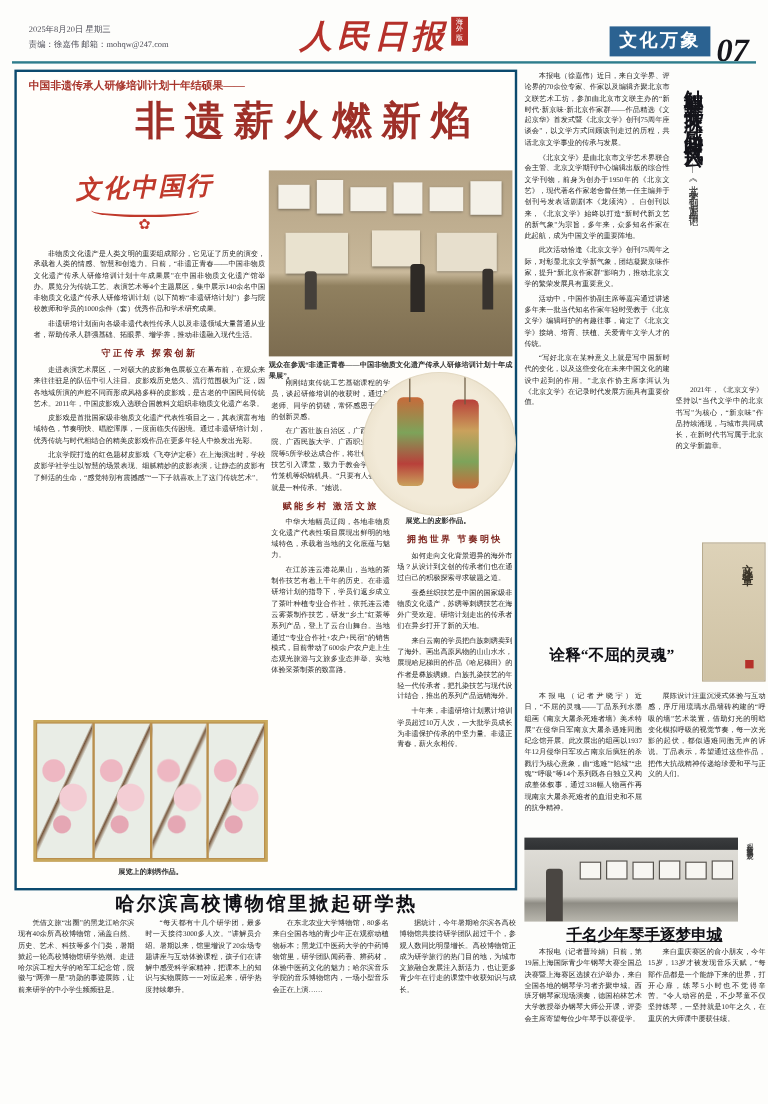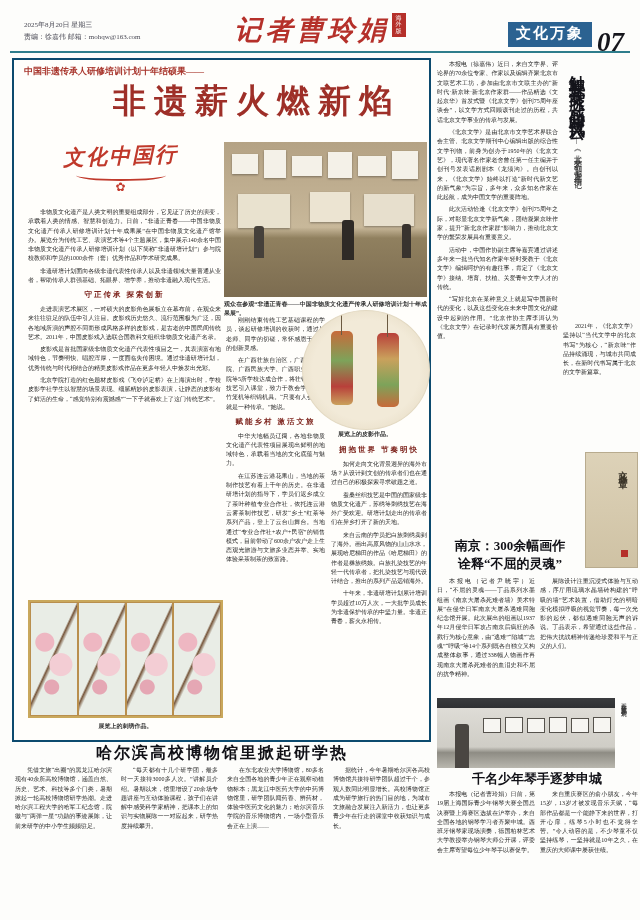--- a/index.html
+++ b/index.html
@@ -6,21 +6,21 @@
   #page{position:relative;width:640px;height:920px;background:#fdfdfb;margin:0 auto;
         font-family:"Liberation Serif","DejaVu Serif",serif;color:#222;overflow:hidden;}
   .abs{position:absolute;}
   
   .hdr-date{left:24px;top:20px;font-size:7px;color:#4a4a55;line-height:1.7;}
   .masthead{left:0;top:12px;width:640px;text-align:center;}
   .masthead-title{font-size:27px;font-weight:bold;font-style:italic;color:#b5302a;letter-spacing:4px;}
   .masthead-sub{display:inline-block;background:#b5302a;color:#fff;font-size:6px;padding:2px 2px;
                 vertical-align:6px;margin-left:2px;line-height:1.1;width:10px;}
   .section-box{left:508px;top:22px;width:84px;height:25px;background:#2b6291;color:#fff;
-               font-size:15px;font-weight:bold;text-align:center;line-height:25px;letter-spacing:2px;font-family:Liberation Mono, monospace;}
+               font-size:15px;font-weight:bold;text-align:center;line-height:25px;letter-spacing:2px;}
   .page-no{left:597px;top:27px;font-size:27px;font-weight:bold;font-style:italic;color:#16161c;}
   .hdr-rule{left:10px;top:51px;width:620px;height:2px;background:#2e7d8c;}
   
   .main-box{left:12px;top:58px;width:415px;height:680px;border:2px solid #0c4a6e;background:#fffefb;}
   .kicker{left:10px;top:5px;font-size:9px;color:#a8352c;font-weight:bold;}
   .main-title{left:0;top:19px;width:100%;text-align:center;font-size:33px;font-weight:bold;
               color:#9e2f28;letter-spacing:8px;padding-left:35px;}
   .byline{left:0;top:63px;width:100%;text-align:center;font-size:8px;color:#444;letter-spacing:3px;}
   .cn-logo{left:14px;top:82px;width:185px;height:58px;text-align:center;}
   .cn-logo-text{font-size:21px;font-weight:bold;font-style:italic;color:#c0392b;letter-spacing:2px;
@@ -68,39 +68,39 @@
   
   .nj-title{left:437px;top:537px;width:146px;text-align:center;font-size:13px;font-weight:bold;
             color:#101016;line-height:1.4;}
   .nj-col1{left:437px;top:577px;width:98px;height:118px;}
   .nj-col2{left:540px;top:577px;width:98px;height:118px;}
   .nj-photo{left:437px;top:698px;width:178px;height:70px;overflow:hidden;
             background:linear-gradient(#3a3c3e 0%,#2f3133 14%,#dedcd6 15%,#cfcdc6 70%,#8e8c84 78%,#b9b7ae 100%);}
   .nj-frame{position:absolute;background:#f7f6f2;border:1px solid #55524c;}
   .nj-cap{left:619px;top:698px;height:70px;writing-mode:vertical-rl;font-size:5.8px;color:#333;letter-spacing:1px;}
   
-  .sh-title{left:437px;top:770px;width:200px;text-align:center;font-size:13px;font-weight:bold;color:#101016;}
+  .sh-title{left:437px;top:770px;width:200px;text-align:center;font-size:13px;font-weight:bold;color:#101016;text-decoration:underline;}
   .sh-col1{left:437px;top:790px;width:98px;height:118px;}
   .sh-col2{left:540px;top:790px;width:98px;height:118px;}
   
   .hb-title{left:15px;top:743px;width:414px;text-align:center;font-size:16px;font-weight:bold;
             color:#101016;letter-spacing:2px;}
   .hb-col{top:766px;width:97px;height:142px;}
 </style>
 </head>
 <body>
 
 <div id="page">
 
   <div class="abs hdr-date">
     <div>2025年8月20日  星期三</div>
-    <div>责编：徐嘉伟  邮箱：mohqw@163.com</div>
+    <div>责编：徐嘉伟  邮箱：mohqw@247.com</div>
   </div>
   <div class="abs masthead">
-    <span class="masthead-title">记者曹玲娟</span><span class="masthead-sub">海外版</span>
+    <span class="masthead-title">人民日报</span><span class="masthead-sub">海外版</span>
   </div>
   <div class="abs section-box">文化万象</div>
   <div class="abs page-no">07</div>
   <div class="abs hdr-rule"></div>
 
   <div class="abs main-box">
     <div class="abs kicker">中国非遗传承人研修培训计划十年结硕果——</div>
     <div class="abs main-title">非遗薪火燃新焰</div>
 
     <div class="abs cn-logo">
@@ -180,21 +180,20 @@
   </div>
   <div class="abs bodytxt bj-colB">
     <p>2021年，《北京文学》坚持以“当代文学中的北京书写”为核心，“新京味”作品持续涌现，与城市共同成长，在新时代书写属于北京的文学新篇章。</p>
   </div>
   <div class="abs bookcover">
     <div class="book-title">文脉华章</div>
     <div class="book-seal"></div>
   </div>
 
   <div class="abs nj-title">
-    <div>南京：300余幅画作</div>
     <div>诠释“不屈的灵魂”</div>
   </div>
   <div class="abs bodytxt nj-col1">
     <p>本报电（记者尹晓宇）近日，“不屈的灵魂——丁品系列水墨组画《南京大屠杀死难者墙》美术特展”在侵华日军南京大屠杀遇难同胞纪念馆开展。此次展出的组画以1937年12月侵华日军攻占南京后疯狂的杀戮行为核心意象，由“逃难”“陷城”“忠魂”“呼吸”等14个系列既各自独立又构成整体叙事，通过338幅人物画作再现南京大屠杀死难者的血泪史和不屈的抗争精神。</p>
   </div>
   <div class="abs bodytxt nj-col2">
     <p>展陈设计注重沉浸式体验与互动感，序厅用琉璃水晶墙砖构建的“呼吸的墙”艺术装置，借助灯光的明暗变化模拟呼吸的视觉节奏，每一次光影的起伏，都似遇难同胞无声的诉说。丁品表示，希望通过这些作品，把伟大抗战精神传递给珍爱和平与正义的人们。</p>
   </div>
   <div class="abs nj-photo">
     <div class="nj-frame" style="left:46px;top:20px;width:16px;height:13px;"></div>

